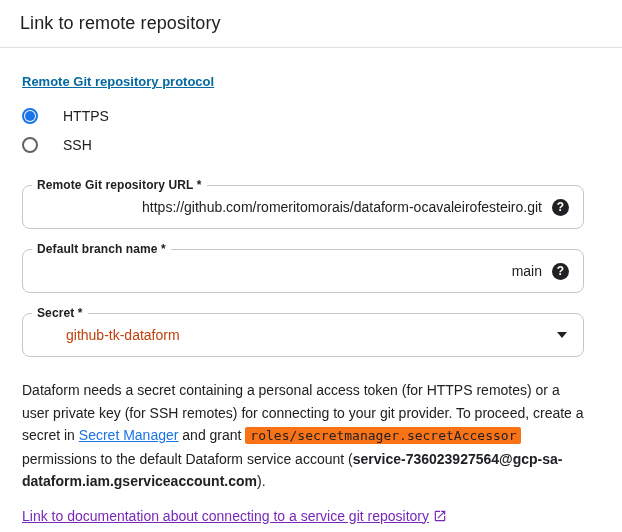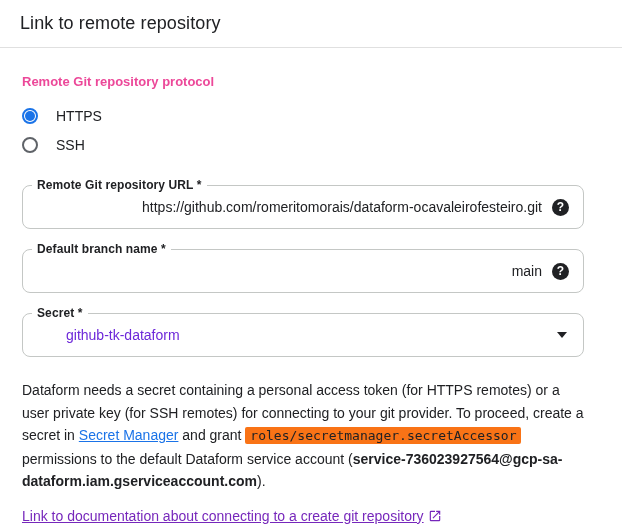--- a/index.html
+++ b/index.html
@@ -11,23 +11,23 @@
     height: 532px;
     overflow: hidden;
   }
   .dialog { width: 622px; height: 532px; background: #fff; }
   .dialog-header { height: 47px; display: flex; align-items: center; padding: 0 20px; }
   .dialog-title { font-size: 18px; font-weight: 400; color: #202124; letter-spacing: 0.1px; }
   .header-divider { height: 1px; background: #e0e0e0; width: 100%; }
 
   .content { padding: 26px 38px 0 22px; }
 
-  .section-label { font-size: 13px; font-weight: 700; color: #ec4899; margin-bottom: 12px; }
+  .section-label { font-size: 13px; font-weight: 700; color: #0369a1; margin-bottom: 12px; text-decoration: underline; }
 
-  .radio-row { display: flex; align-items: center; gap: 18px; height: 29px; cursor: pointer; }
+  .radio-row { display: flex; align-items: center; gap: 25px; height: 29px; cursor: pointer; }
   .radio {
     width: 16px; height: 16px; border: 2px solid #5f6368; border-radius: 50%;
     display: inline-flex; align-items: center; justify-content: center; flex: none;
   }
   .radio.checked { border-color: #1a73e8; }
   .radio.checked::after { content: ''; width: 10px; height: 10px; border-radius: 50%; background: #1a73e8; }
   .radio-label { font-size: 14px; color: #202124; }
 
   .field {
     position: relative; height: 44px; border: 1px solid #c4c7c5; border-radius: 8px;
@@ -36,21 +36,21 @@
   .field.first { margin-top: 26px; }
   .field + .field { margin-top: 20px; padding-left: 43px; }
   .field-label {
     position: absolute; top: -8px; left: 9px; background: #fff; padding: 0 5px;
     font-size: 12px; font-weight: 700; color: #202124; letter-spacing: 0.1px; white-space: nowrap;
   }
   .field-input {
     flex: 1; border: none; outline: none; background: transparent;
     font-family: "Liberation Sans", sans-serif; font-size: 14px; color: #202124; padding: 0; text-align: right;
   }
-  .field-value { flex: 1; font-size: 14px; color: #6d28d9; }
+  .field-value { flex: 1; font-size: 14px; color: #c2410c; }
   .help-icon {
     width: 17px; height: 17px; border-radius: 50%; background: #202124; color: #fff;
     font-size: 12px; font-weight: 700; display: inline-flex; align-items: center;
     justify-content: center; flex: none; margin-left: 10px; cursor: pointer; line-height: 1;
   }
   .dropdown-arrow {
     width: 0; height: 0; border-left: 5px solid transparent; border-right: 5px solid transparent;
     border-top: 6px solid #202124; flex: none; margin-right: 2px; cursor: pointer;
   }
 
@@ -104,21 +104,21 @@
       <span class="field-label">Secret *</span>
       <span class="field-value">github-tk-dataform</span>
       <span class="dropdown-arrow"></span>
     </div>
 
     <div class="description">
       <span>Dataform needs a secret containing a personal access token (for HTTPS remotes) or a user private key (for SSH remotes) for connecting to your git provider. To proceed, create a secret in </span><span class="inline-link">Secret Manager</span><span> and grant </span><span class="code-chip">roles/secretmanager.secretAccessor</span><span> permissions to the default Dataform service account (</span><span class="bold">service-736023927564@gcp-sa-dataform.iam.gserviceaccount.com</span><span>).</span>
     </div>
 
     <div class="doc-link-row">
-      <span class="doc-link">Link to documentation about connecting to a create git repository</span>
+      <span class="doc-link">Link to documentation about connecting to a service git repository</span>
       <span class="external-icon">
         <svg width="14" height="14" viewBox="0 0 24 24" fill="#7627bb" xmlns="http://www.w3.org/2000/svg">
           <path d="M19 19H5V5h7V3H5a2 2 0 0 0-2 2v14a2 2 0 0 0 2 2h14a2 2 0 0 0 2-2v-7h-2v7zM14 3v2h3.59l-9.83 9.83 1.41 1.41L19 6.41V10h2V3h-7z"></path>
         </svg>
       </span>
     </div>
 
   </div>
 </div>
 

